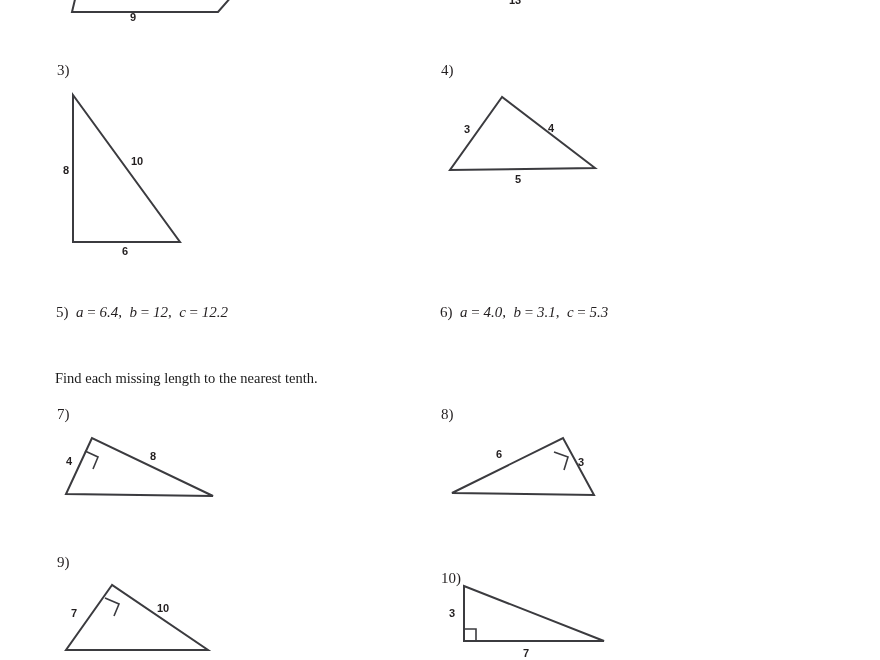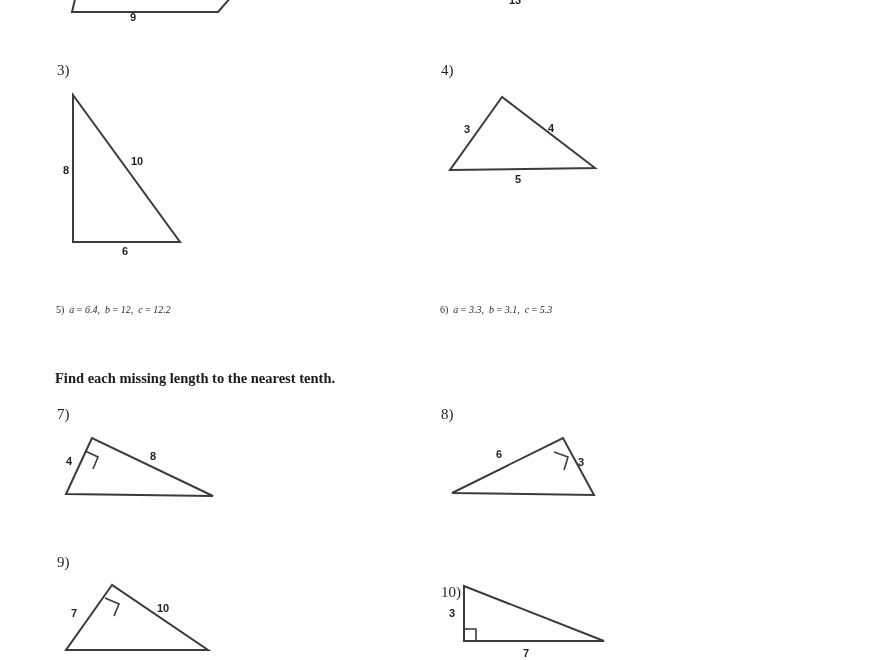--- a/index.html
+++ b/index.html
@@ -19,32 +19,32 @@
   .prob-num {
     position: absolute;
     font-family: "Liberation Serif", "DejaVu Serif", serif;
     font-size: 15px;
     color: #231f20;
     white-space: nowrap;
   }
   .given-line {
     position: absolute;
     font-family: "Liberation Serif", "DejaVu Serif", serif;
-    font-size: 10px;
+    font-size: 15px;
     color: #231f20;
     white-space: nowrap;
   }
   .given-line .var {
     font-style: italic;
   }
   .section-head {
     position: absolute;
     font-family: "Liberation Serif", "DejaVu Serif", serif;
     font-size: 14.5px;
-    font-weight: bold;
+    font-weight: normal;
     color: #1a1a1a;
     white-space: nowrap;
   }
   .fig {
     position: absolute;
   }
   .side-label {
     position: absolute;
     font-family: "Liberation Sans", "DejaVu Sans", sans-serif;
     font-size: 11px;
@@ -107,21 +107,21 @@
     <span class="var">12</span><span>,</span>&nbsp;
     <span class="var">c</span>
     <span>=</span>
     <span class="var">12.2</span>
   </div>
 
   <div class="given-line" style="left:440px; top:304px;">
     <span>6)</span>&nbsp;
     <span class="var">a</span>
     <span>=</span>
-    <span class="var">3.3</span><span>,</span>&nbsp;
+    <span class="var">4.0</span><span>,</span>&nbsp;
     <span class="var">b</span>
     <span>=</span>
     <span class="var">3.1</span><span>,</span>&nbsp;
     <span class="var">c</span>
     <span>=</span>
     <span class="var">5.3</span>
   </div>
 
   <div class="section-head" style="left:55px; top:370px;">Find each missing length to the nearest tenth.</div>
 
@@ -148,21 +148,21 @@
   <div class="prob-num" style="left:57px; top:554px;">9)</div>
   <div class="fig" style="left:55px; top:575px;">
     <svg width="190" height="85" viewBox="0 0 190 85">
       <polygon points="57,10 11,75 153,75"></polygon>
       <polyline class="ra" points="50,23 64,29 59,41"></polyline>
     </svg>
   </div>
   <div class="side-label" style="left:71px; top:608px;">7</div>
   <div class="side-label" style="left:157px; top:603px;">10</div>
 
-  <div class="prob-num" style="left:441px; top:584px;">10)</div>
+  <div class="prob-num" style="left:441px; top:570px;">10)</div>
   <div class="fig" style="left:440px; top:578px;">
     <svg width="190" height="82" viewBox="0 0 190 82">
       <polygon points="24,8 24,63 164,63"></polygon>
       <polyline class="ra" points="24,51 36,51 36,63"></polyline>
     </svg>
   </div>
   <div class="side-label" style="left:449px; top:608px;">3</div>
   <div class="side-label" style="left:523px; top:648px;">7</div>
 
 </div>

